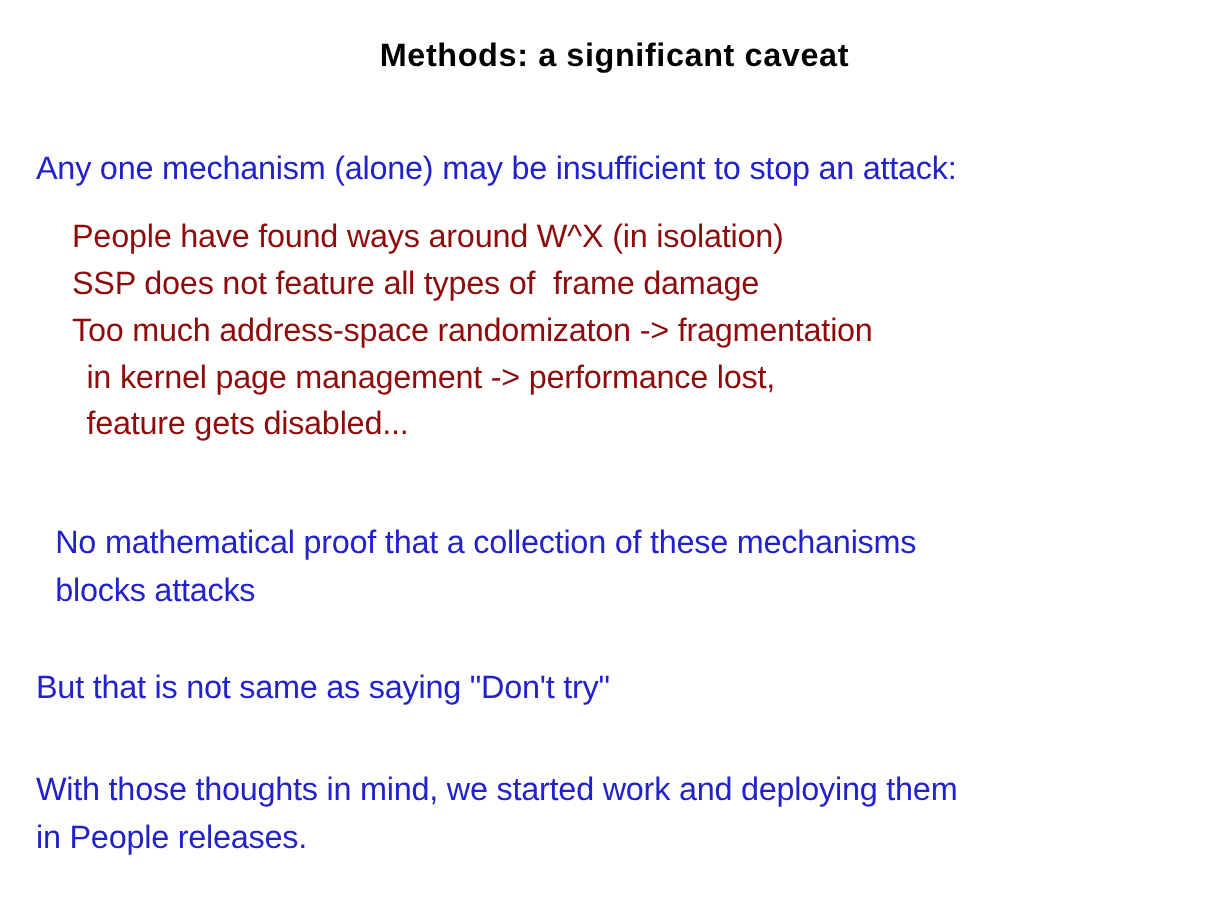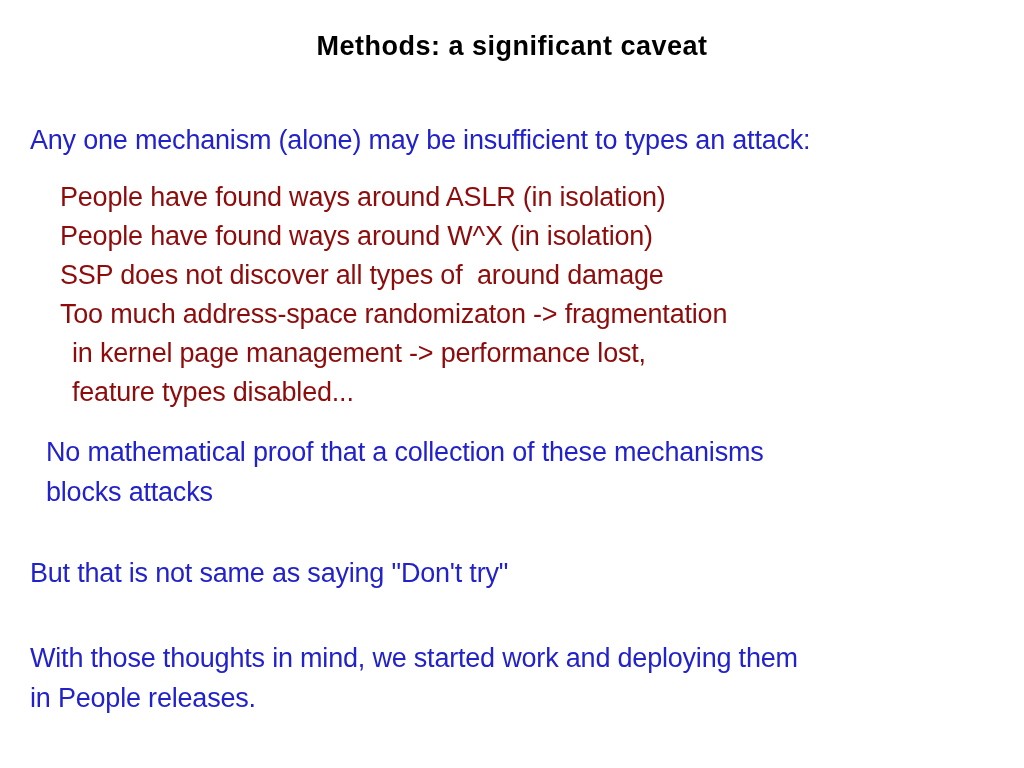--- a/index.html
+++ b/index.html
@@ -62,29 +62,28 @@
   .para-2 { top: 553px; }
   .para-3 { top: 638px; }
 </style>
 </head>
 <body>
 
 <div class="slide">
 
   <div class="slide-title">Methods: a significant caveat</div>
 
-  <div class="intro line">Any one mechanism (alone) may be insufficient to types an attack:</div>
+  <div class="intro line">Any one mechanism (alone) may be insufficient to stop an attack:</div>
 
   <div class="caveat-list">
-    <div class="line indent-1">People have found ways around ASLR (in isolation)</div>
     <div class="line indent-1">People have found ways around W^X (in isolation)</div>
-    <div class="line indent-1">SSP does not discover all types of  around damage</div>
+    <div class="line indent-1">SSP does not feature all types of  frame damage</div>
     <div class="line indent-1">Too much address-space randomizaton -&gt; fragmentation</div>
     <div class="line indent-2">in kernel page management -&gt; performance lost,</div>
-    <div class="line indent-2">feature types disabled...</div>
+    <div class="line indent-2">feature gets disabled...</div>
   </div>
 
   <div class="para para-1">
     <div class="line">No mathematical proof that a collection of these mechanisms</div>
     <div class="line">blocks attacks</div>
   </div>
 
   <div class="para para-2">
     <div class="line">But that is not same as saying "Don't try"</div>
   </div>

